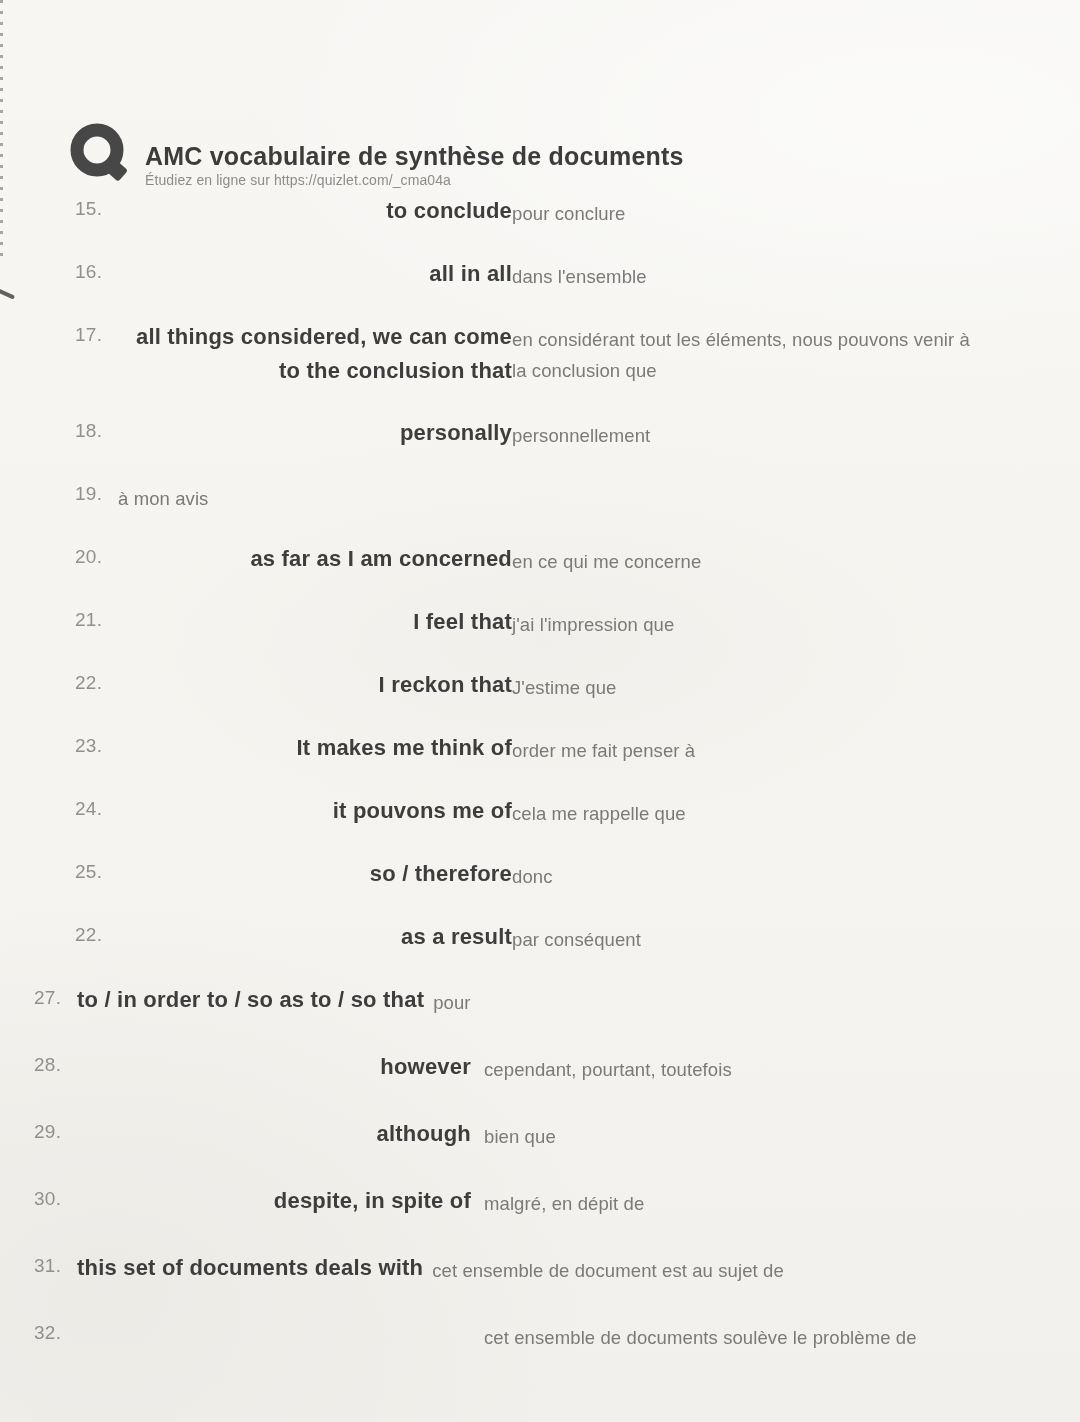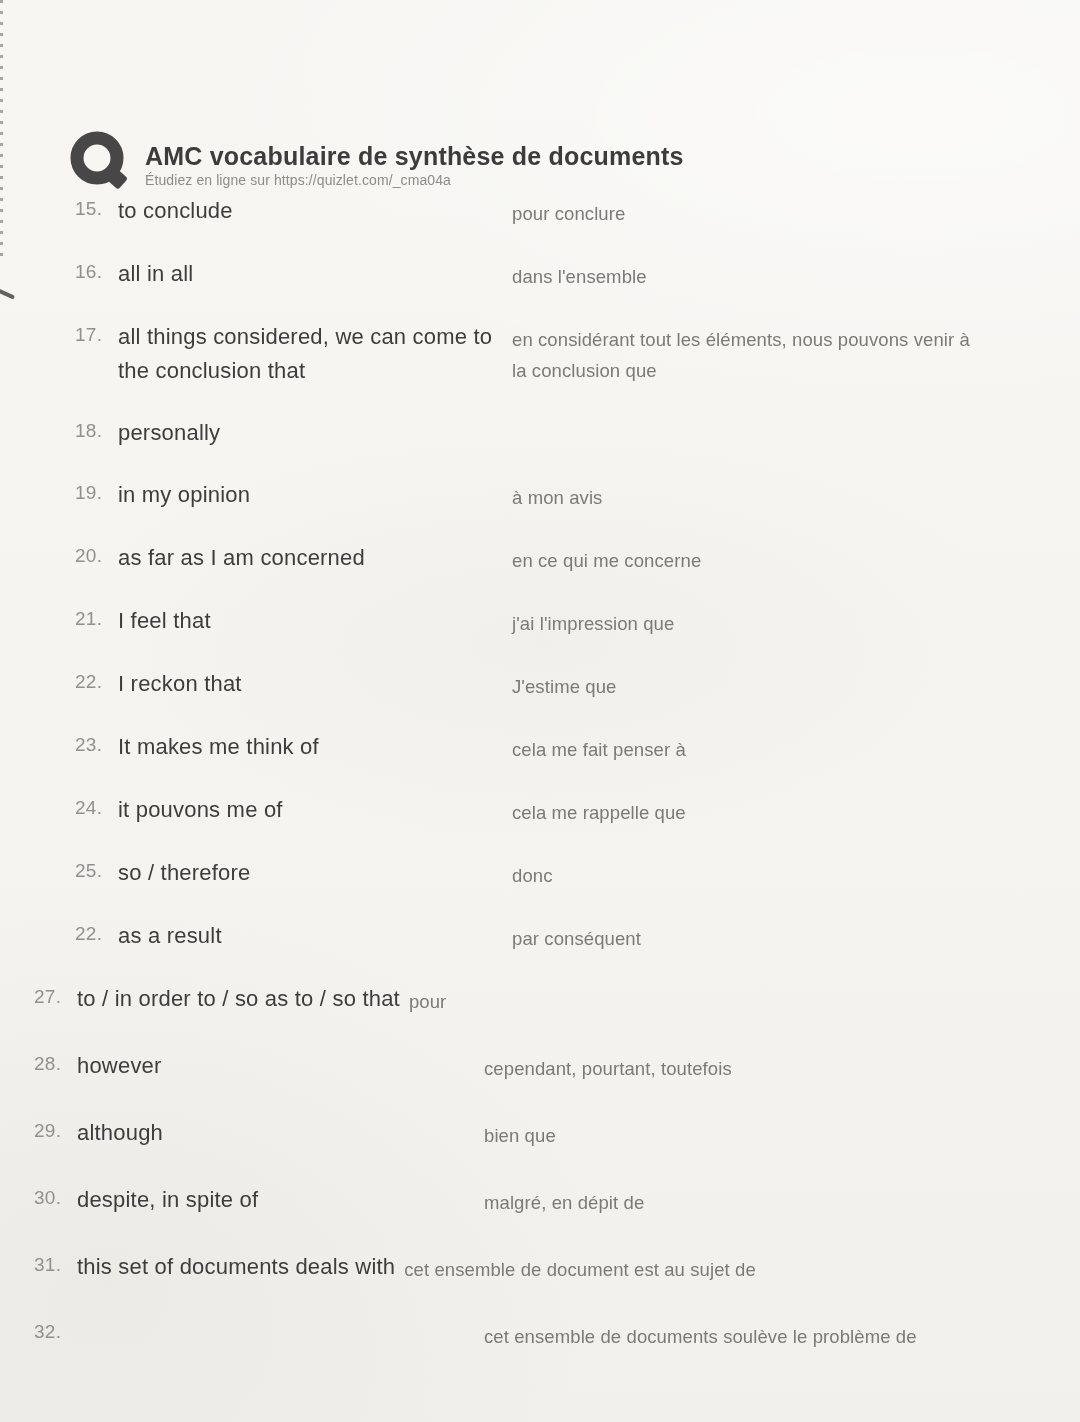--- a/index.html
+++ b/index.html
@@ -25,22 +25,22 @@
     opacity:.7;
   }
   .edge-mark{
     position:absolute; left:-3px; top:292px; width:18px; height:4px;
     background:#3c3c3c; border-radius:2px;
     transform:rotate(24deg);
     opacity:.8;
   }
   
   .header{
-    position:absolute; left:70px; top:128px;
-    display:flex; align-items:center;
+    position:absolute; left:70px; top:120px;
+    display:flex; align-items:flex-end;
   }
   .logo{ width:58px; height:68px; flex:none; }
   .header-text{ margin-left:17px; padding-top:4px; }
   .title{
     font-size:25px; font-weight:600; color:#3c3c3c; letter-spacing:.2px;
     line-height:30px;
   }
   .subtitle{
     margin-top:1px;
     font-size:14px; font-weight:400; color:#8d8c89; letter-spacing:.1px;
@@ -52,22 +52,22 @@
     padding:0 50px 0 70px;
     margin-bottom:28px;
   }
   .row.late{ margin-bottom:32px;padding-left:29px; }
   .num{
     flex:none; width:48px; padding-left:5px; padding-top:4px;
     font-size:19px; color:#919090; letter-spacing:.3px;
   }
   .term{
     flex:none; width:394px;
-    font-size:22px; font-weight:400; color:#3d3d3d;
-    line-height:34px; letter-spacing:.2px;
+    font-size:22px; font-weight:700; color:#3d3d3d;
+    line-height:34px; letter-spacing:.2px;text-align:right;
   }
   .def{
     flex:1 1 auto; max-width:470px;
     padding-top:4px;
     font-size:18.5px; font-weight:400; color:#7b7a78;
     line-height:31px; letter-spacing:.1px;
   }
   .row.inline .term{ width:auto; white-space:nowrap; }
   .row.inline .def{ flex:none; max-width:none; padding-left:9px; white-space:nowrap; }
   .row.late:not(.inline) .def{ padding-left:13px; }
@@ -104,45 +104,45 @@
     <div class="def">dans l'ensemble</div>
   </div>
       <div class="row">
     <div class="num">17.</div>
     <div class="term">all things considered, we can come to the conclusion that</div>
     <div class="def">en considérant tout les éléments, nous pouvons venir à la conclusion que</div>
   </div>
       <div class="row">
     <div class="num">18.</div>
     <div class="term">personally</div>
+    <div class="def">personnellement</div>
   </div>
       <div class="row">
     <div class="num">19.</div>
-    <div class="term">in my opinion</div>
     <div class="def">à mon avis</div>
   </div>
       <div class="row">
     <div class="num">20.</div>
     <div class="term">as far as I am concerned</div>
     <div class="def">en ce qui me concerne</div>
   </div>
       <div class="row">
     <div class="num">21.</div>
     <div class="term">I feel that</div>
     <div class="def">j'ai l'impression que</div>
   </div>
       <div class="row">
     <div class="num">22.</div>
     <div class="term">I reckon that</div>
     <div class="def">J'estime que</div>
   </div>
       <div class="row">
     <div class="num">23.</div>
     <div class="term">It makes me think of</div>
-    <div class="def">cela me fait penser à</div>
+    <div class="def">order me fait penser à</div>
   </div>
       <div class="row">
     <div class="num">24.</div>
     <div class="term">it pouvons me of</div>
     <div class="def">cela me rappelle que</div>
   </div>
       <div class="row">
     <div class="num">25.</div>
     <div class="term">so / therefore</div>
     <div class="def">donc</div>

